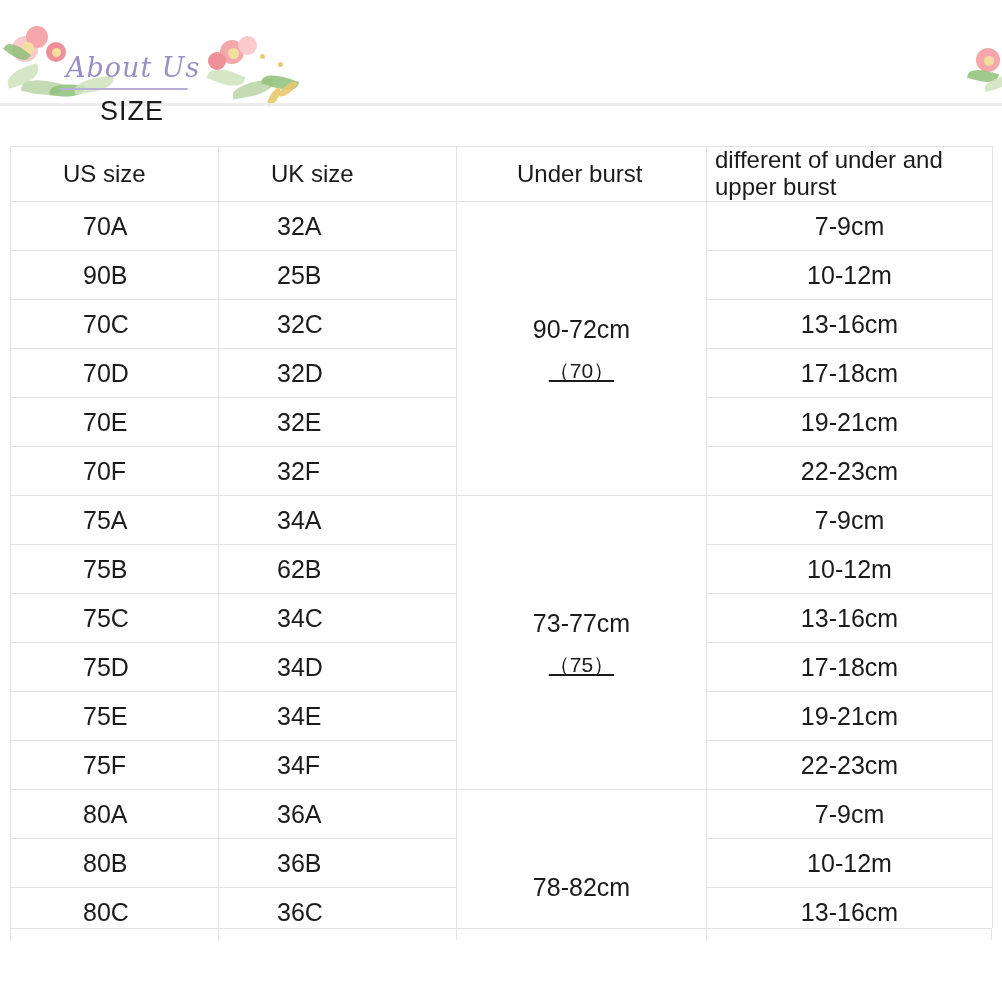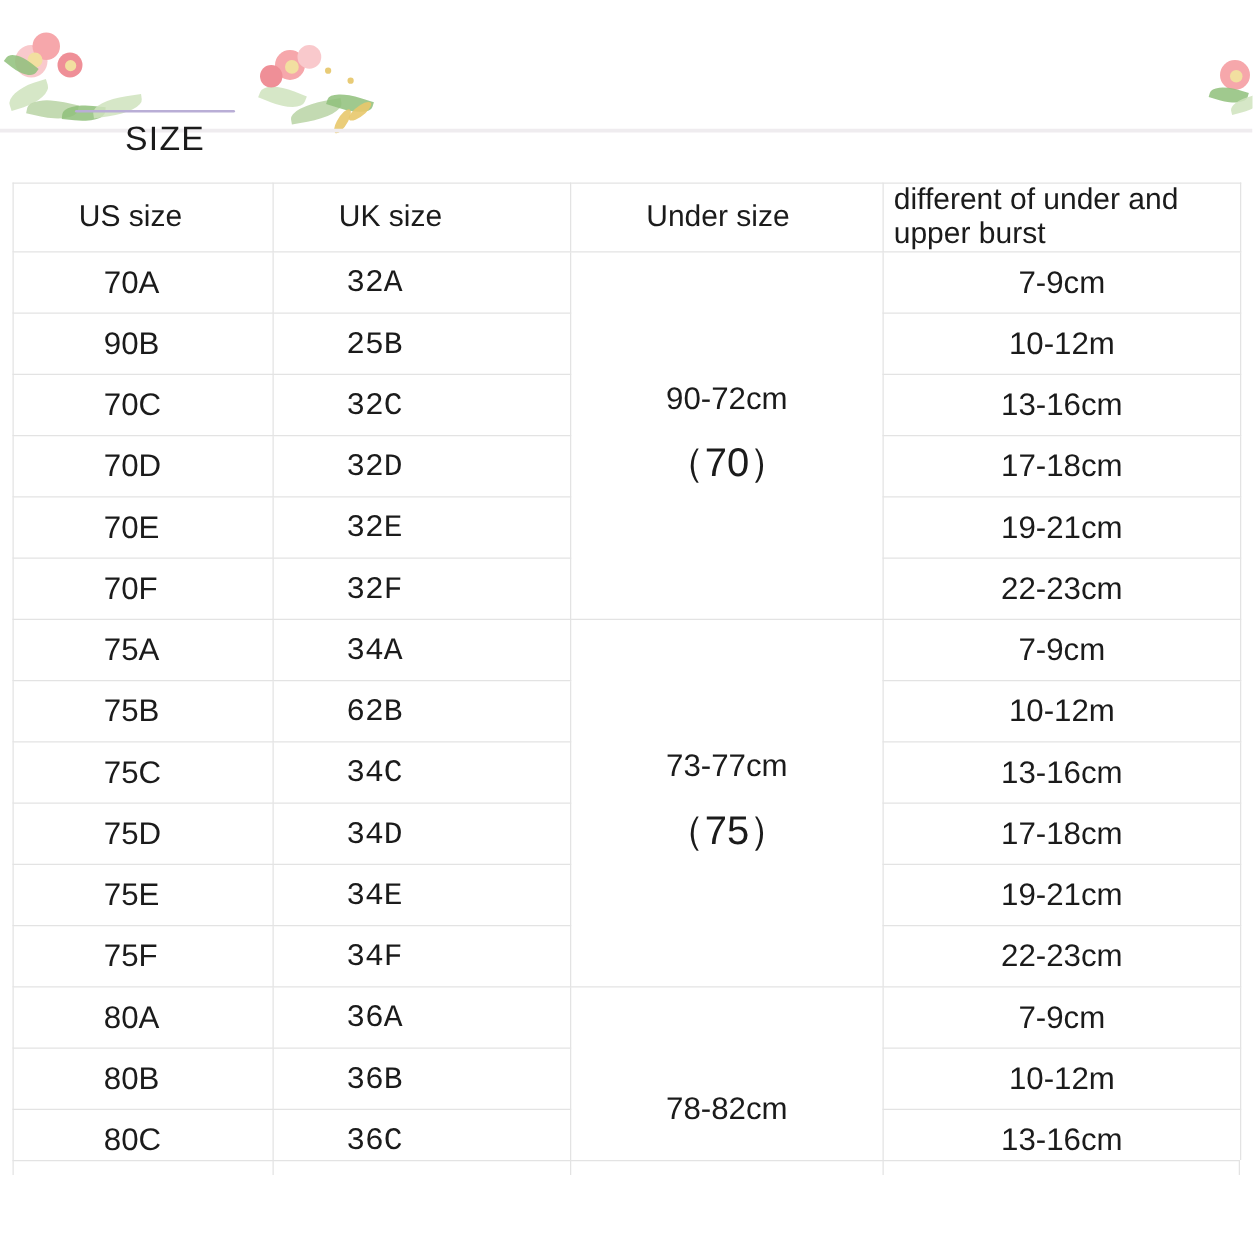--- a/index.html
+++ b/index.html
@@ -144,33 +144,34 @@
   }
   .th-inner.center-ish { padding-left: 60px; }
   .th-inner.wrap2 {
     padding-left: 8px;
     padding-right: 4px;
   }
   td.col-us, td.col-uk {
     text-align: left;
   }
   td.col-us .cell { padding-left: 72px; }
-  td.col-uk .cell { padding-left: 58px; font-family: Liberation Mono, monospace; }
+  td.col-uk .cell { padding-left: 58px; }
   td.col-under {
     text-align: center;
     font-size: 25px;
     line-height: 1.8;
   }
   td.col-diff {
     text-align: center;
     font-size: 25px;
   }
   .under-line2 {
     display: block;
-    font-size: 32px;
+    font-size: 21px;
+    text-decoration: underline;
   }
 
   col.c-us { width: 208px; }
   col.c-uk { width: 238px; }
   col.c-under { width: 250px; }
   col.c-diff { width: 286px; }
 
   
   .bottom-fade {
     position: absolute;
@@ -237,20 +238,21 @@
       <div class="gold-dot" style="left:70px; top:26px;"></div>
     </div>
 
     <div class="flower-cluster" style="left:968px; top:40px; width:40px; height:50px;">
       <div class="blossom" style="left:8px; top:8px; width:24px; height:24px;"></div>
       <div class="blossom core" style="left:16px; top:16px; width:10px; height:10px;"></div>
       <div class="leaf dark" style="left:0px; top:30px; width:30px; height:12px; transform:rotate(16deg);"></div>
       <div class="leaf pale" style="left:16px; top:38px; width:26px; height:11px; transform:rotate(-14deg);"></div>
     </div>
 
+    <div class="about-us-script">About Us</div>
     <div class="script-underline"></div>
     <div class="header-rule"></div>
   </div>
 
   <div class="size-title">SIZE</div>
 
   <div class="size-table-wrap">
     <table class="size-table">
       <colgroup>
         <col class="c-us">
@@ -260,21 +262,21 @@
       </colgroup>
       <thead>
         <tr>
           <th>
             <div class="th-inner">US size</div>
           </th>
           <th>
             <div class="th-inner">UK size</div>
           </th>
           <th>
-            <div class="th-inner center-ish">Under size</div>
+            <div class="th-inner center-ish">Under burst</div>
           </th>
           <th>
             <div class="th-inner wrap2">different of under and upper burst</div>
           </th>
         </tr>
       </thead>
       <tbody>
 
         <tr>
           <td class="col-us">

